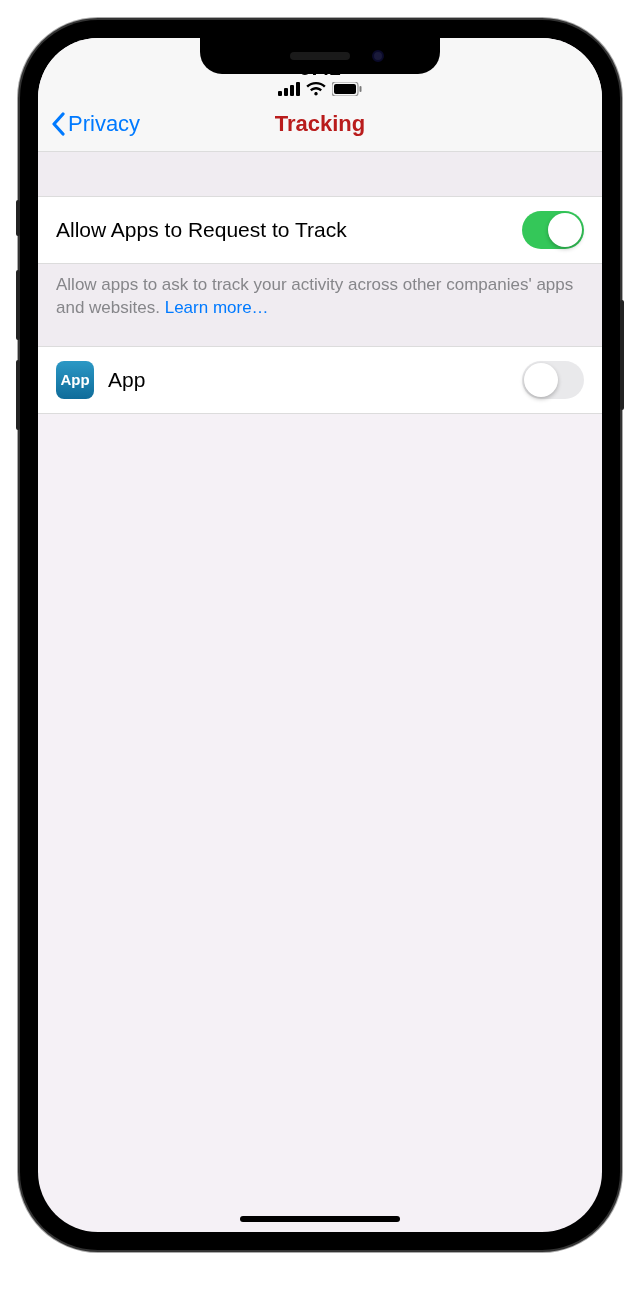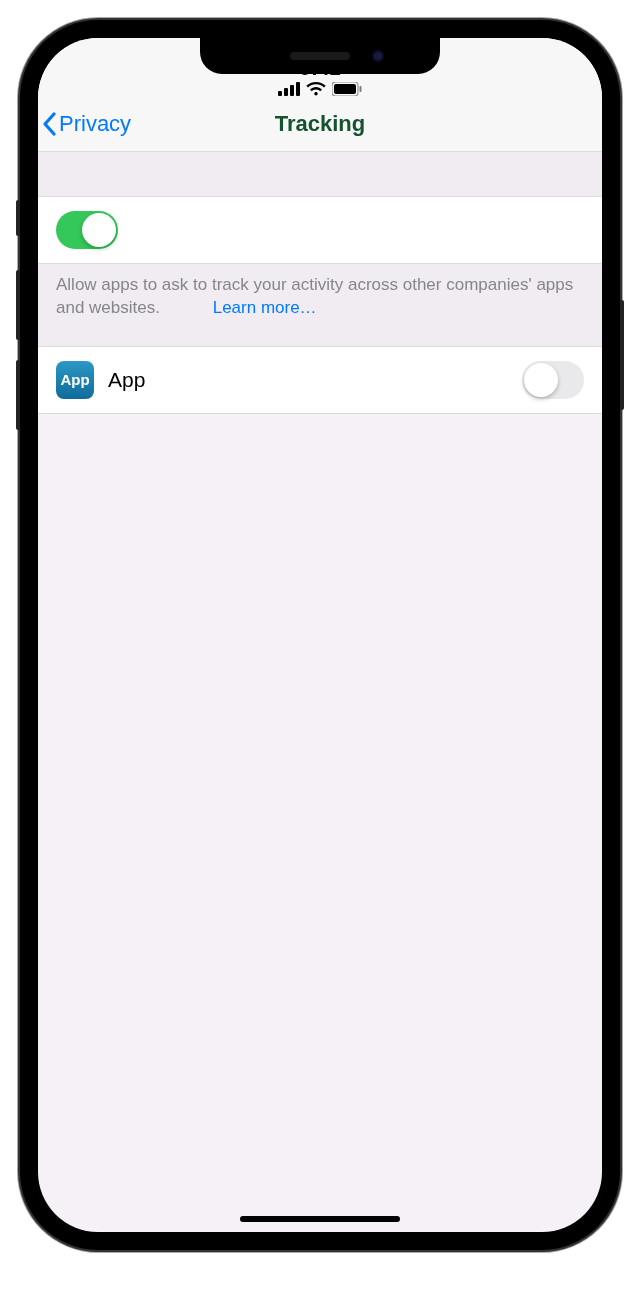--- a/index.html
+++ b/index.html
@@ -81,32 +81,32 @@
       display: flex;
       align-items: center;
       justify-content: center;
       position: relative;
       height: 56px;
       background: #f7f7f7;
       border-bottom: 1px solid #dcdcdc;
     }
     .nav-back {
       position: absolute;
-      left: 3px;
+      left: 12px;
       display: flex;
       align-items: center;
       color: #007aff;
       font-size: 22px;
       cursor: pointer;
     }
     .nav-back svg { margin-right: 2px; }
     .nav-title {
       font-weight: 600;
       font-size: 22px;
-      color: #14532d;
+      color: #b91c1c;
     }
     .content {
       background: #f0ecf1;
     }
     .spacer { height: 44px; }
     .cell {
       background: #fff;
       display: flex;
       align-items: center;
       padding: 14px 18px;
@@ -118,21 +118,20 @@
     .cell-label { flex: 1; }
     .footer-text {
       padding: 10px 18px 26px 18px;
       font-size: 17px;
       color: #86868a;
       line-height: 1.35;
     }
     .footer-text a {
       color: #007aff;
       text-decoration: none;
-      margin-left: 48px;
     }
     .toggle {
       width: 62px;
       height: 38px;
       border-radius: 40px;
       position: relative;
       cursor: pointer;
     }
     .toggle.on { background: #34c759; }
     .toggle.off { background: #e9e9eb; }
@@ -222,20 +221,21 @@
           </svg>
         <span>Privacy</span>
       </div>
       <div class="nav-title">Tracking</div>
     </div>
 
     <div class="content">
       <div class="spacer"></div>
 
       <div class="cell">
+        <div class="cell-label">Allow Apps to Request to Track</div>
         <div class="toggle on">
           <div class="knob"></div>
         </div>
       </div>
 
       <div class="footer-text">
         <span>Allow apps to ask to track your activity across other companies' apps and websites. </span><a href="#">Learn more…</a>
       </div>
 
       <div class="cell">

